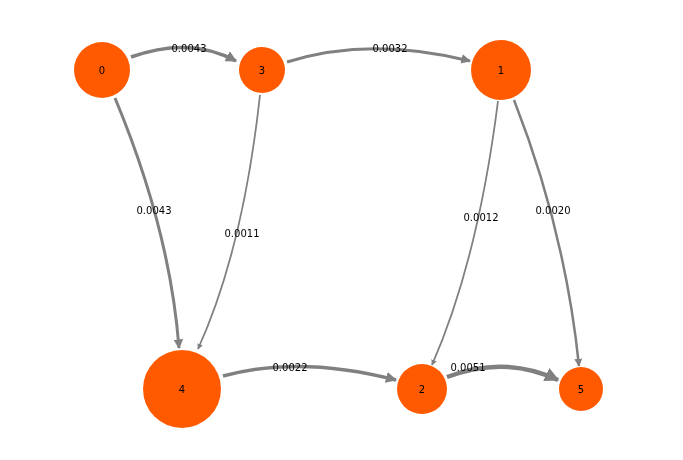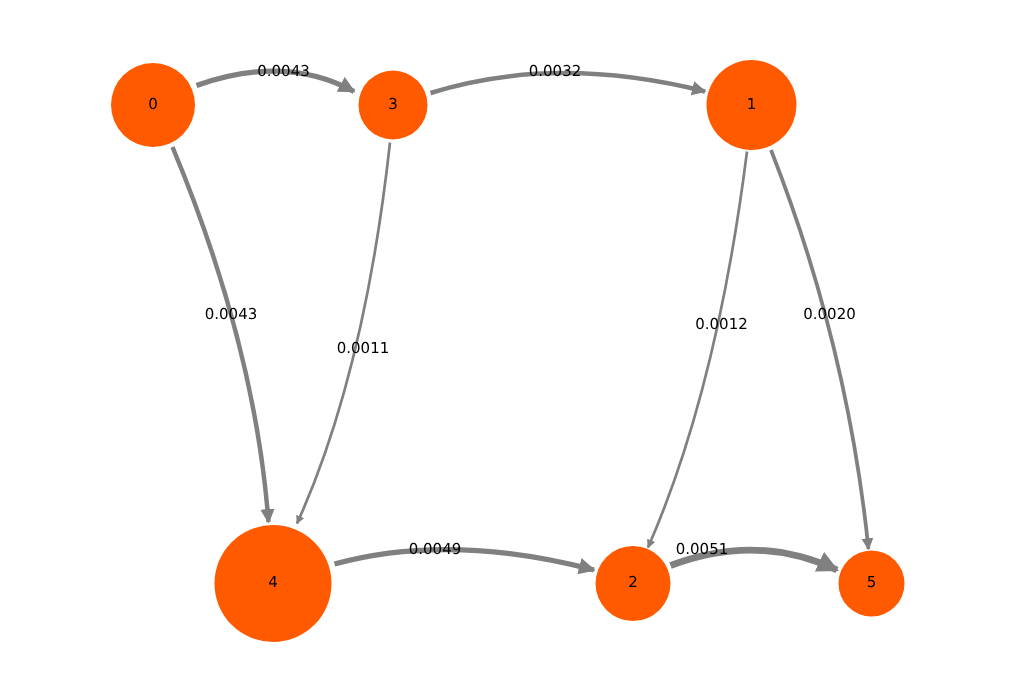--- a/index.html
+++ b/index.html
@@ -36,19 +36,19 @@
 </svg>
 
 <div class="node-label" style="left:102px;top:70px;">0</div>
 <div class="node-label" style="left:262px;top:70px;">3</div>
 <div class="node-label" style="left:501px;top:70px;">1</div>
 <div class="node-label" style="left:182px;top:389px;">4</div>
 <div class="node-label" style="left:422px;top:389px;">2</div>
 <div class="node-label" style="left:581px;top:389px;">5</div>
 
 <div class="edge-label" style="left:189px;top:48px;">0.0043</div>
-<div class="edge-label" style="left:370px;top:48px;">0.0032</div>
+<div class="edge-label" style="left:390px;top:48px;">0.0032</div>
 <div class="edge-label" style="left:154px;top:210px;">0.0043</div>
 <div class="edge-label" style="left:242px;top:233px;">0.0011</div>
 <div class="edge-label" style="left:481px;top:217px;">0.0012</div>
 <div class="edge-label" style="left:553px;top:210px;">0.0020</div>
-<div class="edge-label" style="left:290px;top:367px;">0.0049</div>
+<div class="edge-label" style="left:290px;top:367px;">0.0022</div>
 <div class="edge-label" style="left:468px;top:367px;">0.0051</div>
 
 </body></html>

